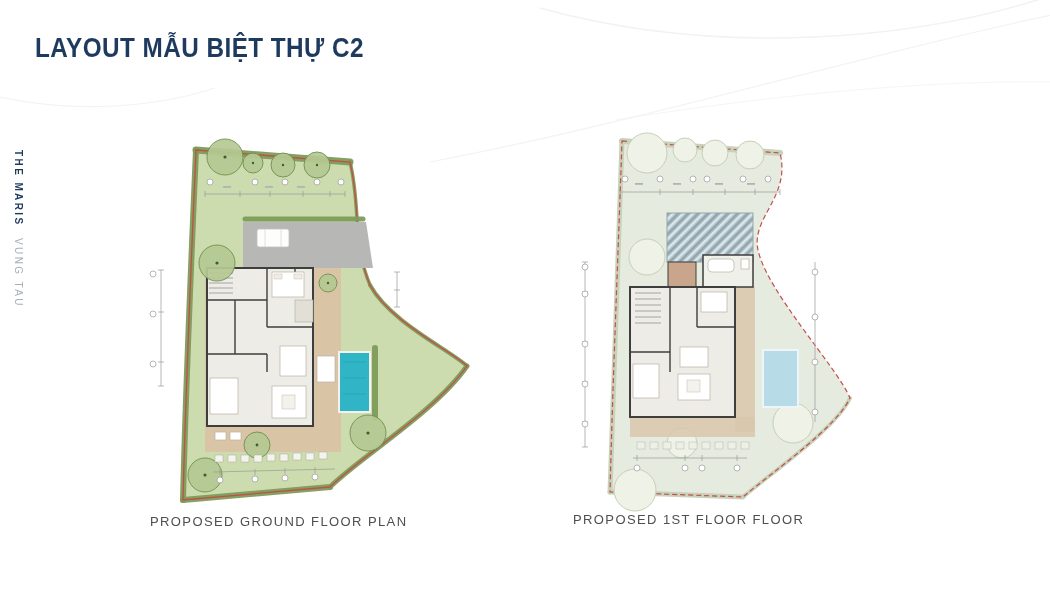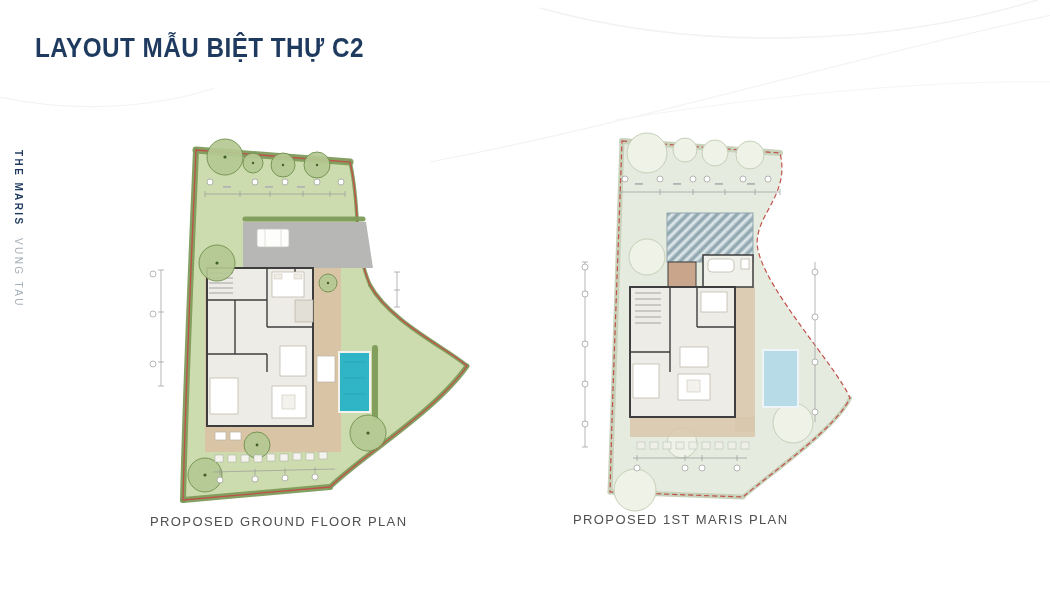--- a/index.html
+++ b/index.html
@@ -308,15 +308,15 @@
         <path class="dim" d="M240,140 L240,300 M237,150 h6 M237,195 h6 M237,240 h6 M237,290 h6"></path>
         <circle class="bubble" cx="240" cy="150" r="3"></circle>
           <circle class="bubble" cx="240" cy="195" r="3"></circle>
         <circle class="bubble" cx="240" cy="240" r="3"></circle>
           <circle class="bubble" cx="240" cy="290" r="3"></circle>
       </g>
     </svg>
   </figure>
 
   <div class="caption caption-ground">PROPOSED GROUND FLOOR PLAN</div>
-  <div class="caption caption-first">PROPOSED 1ST MARIS PLAN</div>
+  <div class="caption caption-first">PROPOSED 1ST FLOOR FLOOR</div>
 
 </div>
 
 </body></html>

